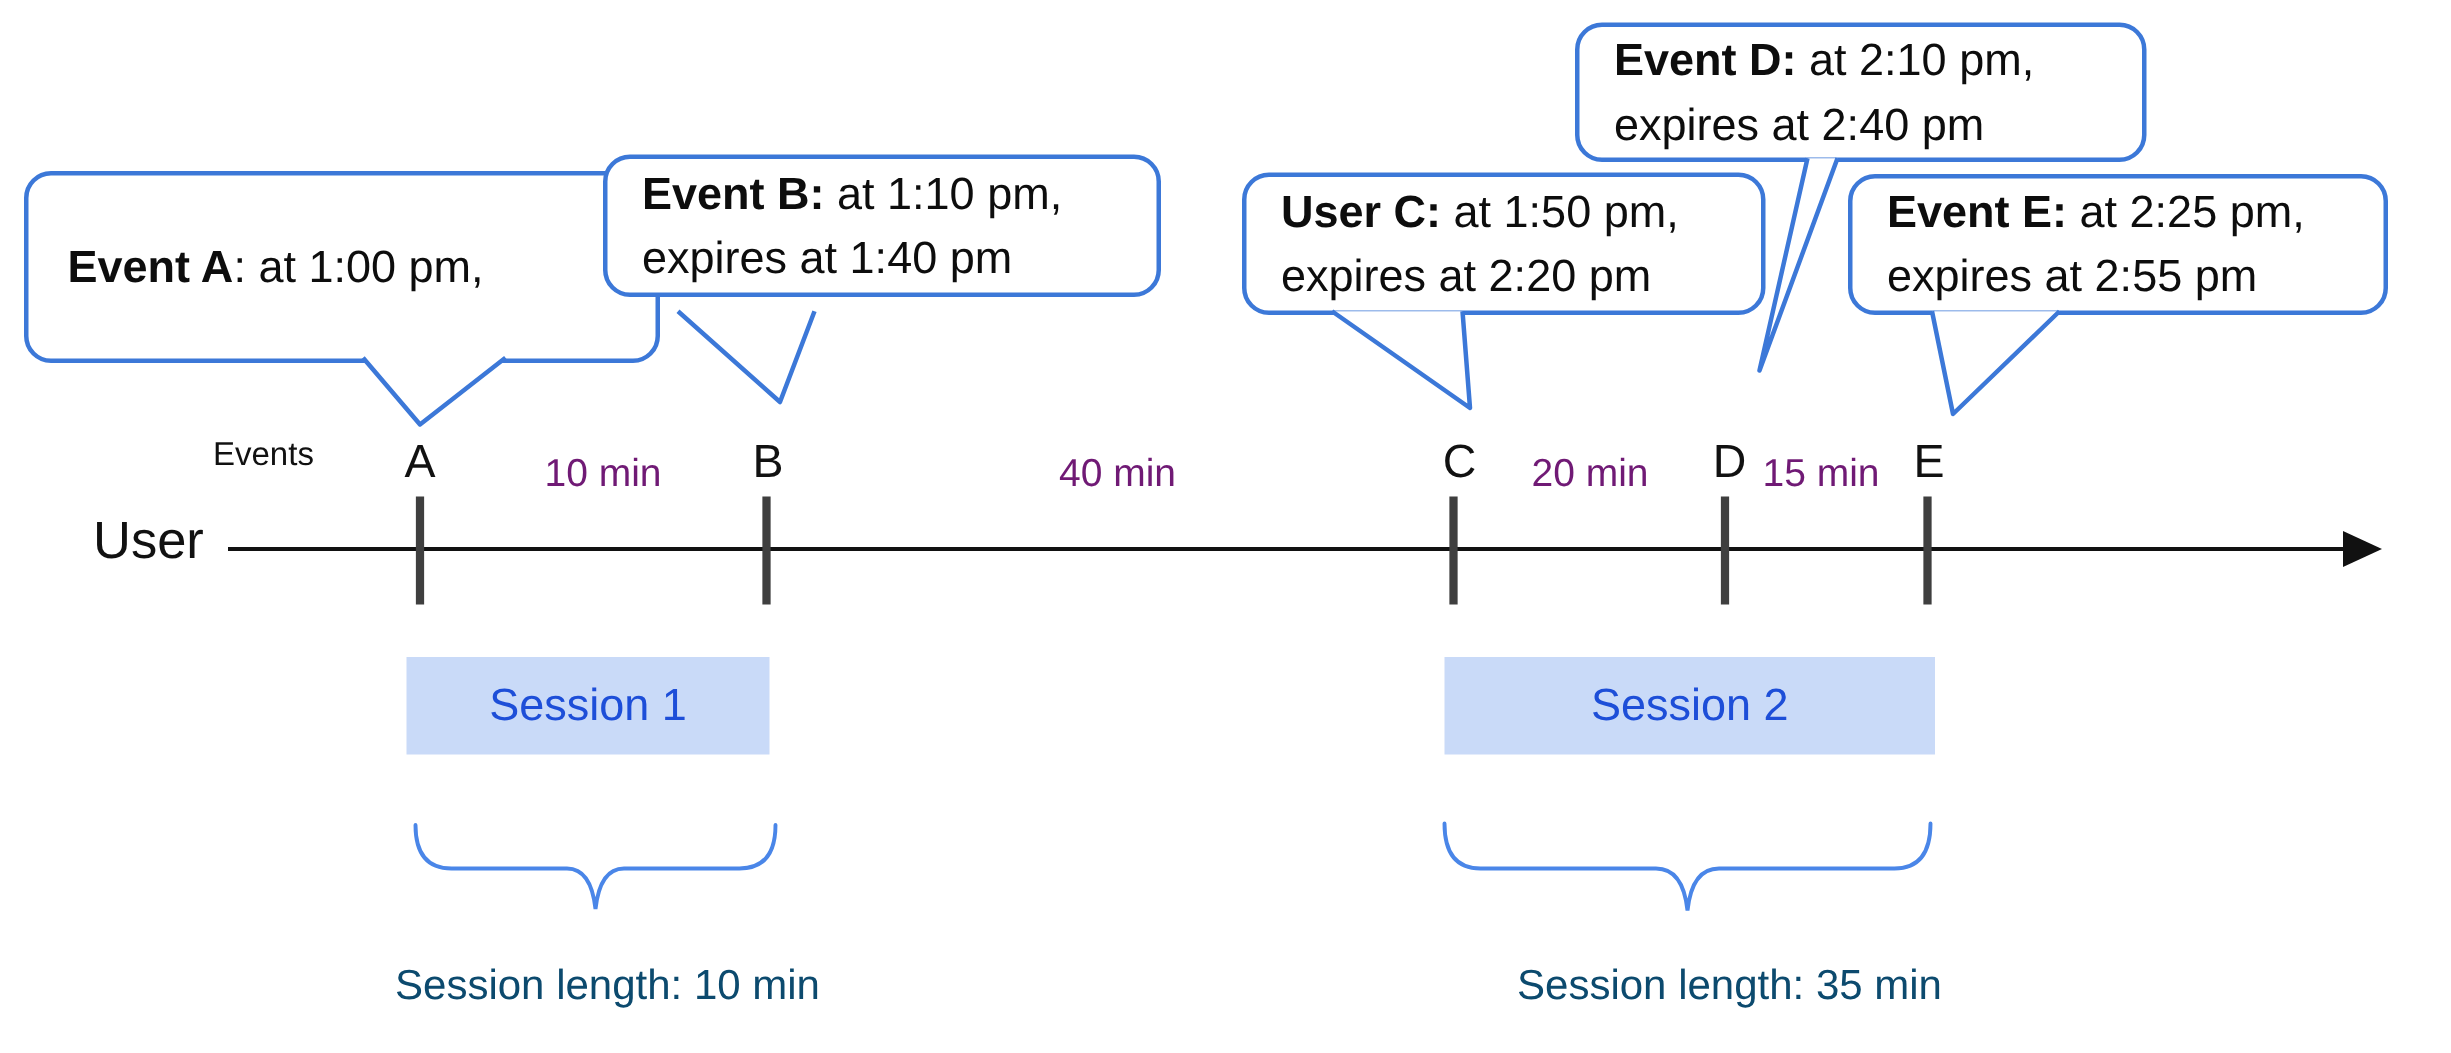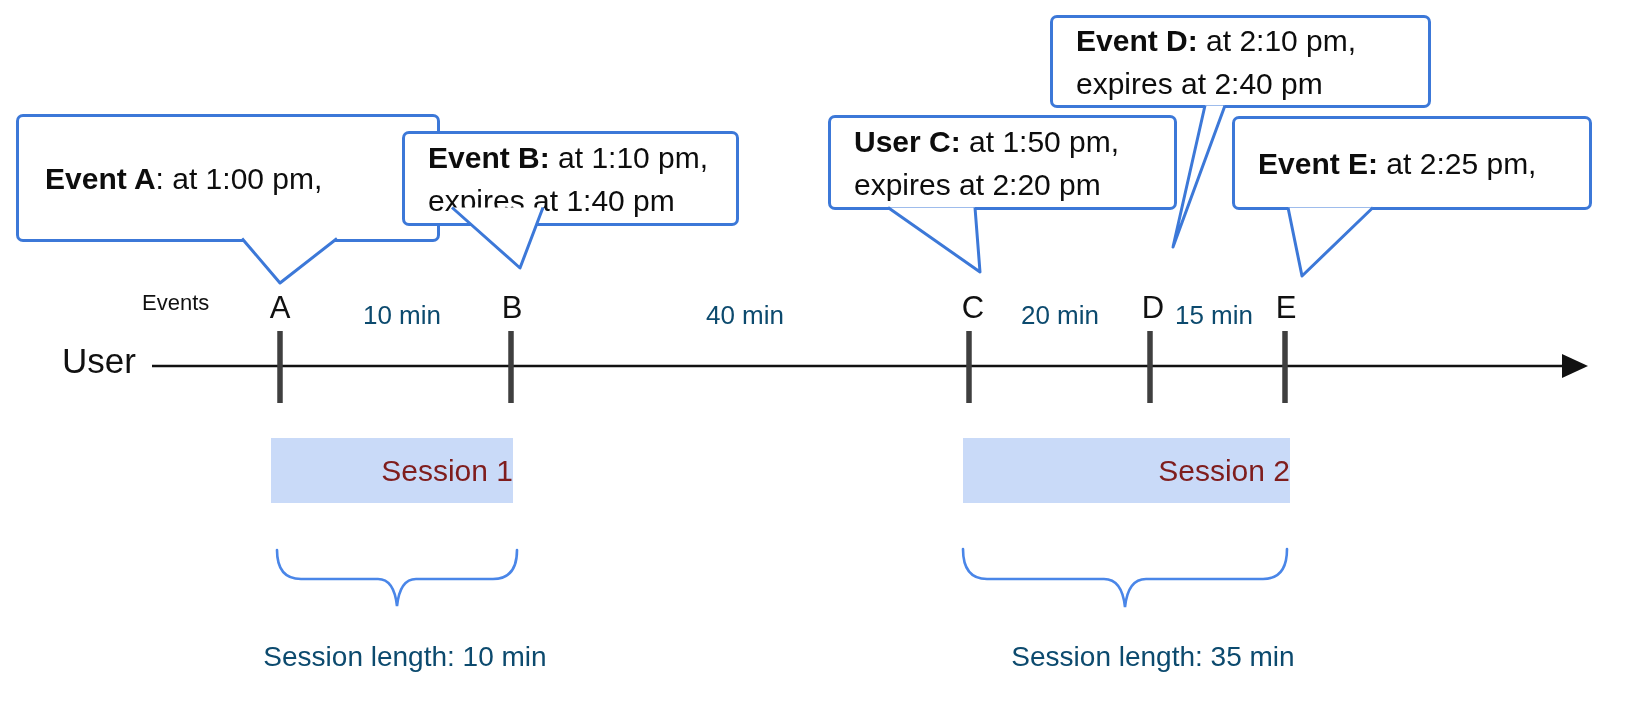--- a/index.html
+++ b/index.html
@@ -5,41 +5,41 @@
   html,body{margin:0;padding:0;background:#ffffff;}
   .stage{
     position:relative;width:1634px;height:702px;background:#ffffff;overflow:hidden;
     font-family:"Liberation Sans", sans-serif;color:#111;
   }
   svg.layer{position:absolute;left:0;top:0;width:1634px;height:702px;pointer-events:none;}
   .base{z-index:0;}
   .tails{z-index:3;}
   .bubble{
     position:absolute;z-index:2;background:#ffffff;
-    border:3px solid var(--bubble-border,#3c78d8);border-radius:7px;
+    border:3px solid var(--bubble-border,#3c78d8);border-radius:18px;
     display:flex;flex-direction:column;justify-content:center;
     box-sizing:border-box;padding:4px 18px 4px 23px;
     font-size:30px;line-height:43px;color:#0d0d0d;
   }
   .bubble .b{font-weight:700;}
   .bubble-a{left:16px;top:114px;width:424px;height:128px;padding-left:26px;}
-  .bubble-b{left:402px;top:131px;width:337px;height:95px;}
+  .bubble-b{left:402px;top:103px;width:372px;height:95px;}
   .bubble-c{left:828px;top:115px;width:349px;height:95px;}
   .bubble-d{left:1050px;top:15px;width:381px;height:93px;}
   .bubble-e{left:1232px;top:116px;width:360px;height:94px;}
   .lbl{position:absolute;z-index:1;white-space:nowrap;}
   .events-lbl{left:142px;top:290px;font-size:22px;}
   .user-lbl{left:62px;top:341px;font-size:35px;}
   .tick-letter{font-size:31px;top:290px;transform:translateX(-50%);}
-  .interval{font-size:26px;top:300px;transform:translateX(-50%);color:#0c4a6e;}
+  .interval{font-size:26px;top:300px;transform:translateX(-50%);color:#701a75;}
   .session-box{
     position:absolute;z-index:1;top:438px;height:65px;
     background:var(--session-fill,#c9daf8);
-    display:flex;align-items:center;justify-content:flex-end;
-    font-size:30px;color:#7f1d1d;
+    display:flex;align-items:center;justify-content:center;
+    font-size:30px;color:#1d4ed8;
   }
   .session-1{left:271px;width:242px;}
   .session-2{left:963px;width:327px;}
   .session-length{font-size:28px;top:641px;transform:translateX(-50%);color:#0c4a6e;}
 </style>
 </head>
 <body>
 
 <div class="stage">
 
@@ -65,20 +65,21 @@
   <div class="bubble bubble-c">
     <div><span class="b">User C:</span><span> at 1:50 pm,</span></div>
     <div>expires at 2:20 pm</div>
   </div>
   <div class="bubble bubble-d">
     <div><span class="b">Event D:</span><span> at 2:10 pm,</span></div>
     <div>expires at 2:40 pm</div>
   </div>
   <div class="bubble bubble-e">
     <div><span class="b">Event E:</span><span> at 2:25 pm,</span></div>
+    <div>expires at 2:55 pm</div>
   </div>
 
   <svg class="layer tails" viewBox="0 0 1634 702">
     <path d="M 242 238.5 L 280 283 L 337 238.5" fill="#ffffff" stroke="#3c78d8" stroke-width="3" stroke-linejoin="round"></path>
     <path d="M 452 207.5 L 520 268 L 543 207.5" fill="#ffffff" stroke="#3c78d8" stroke-width="3" stroke-linejoin="round"></path>
     <path d="M 888 207.5 L 980 272 L 975 207.5" fill="#ffffff" stroke="#3c78d8" stroke-width="3" stroke-linejoin="round"></path>
     <path d="M 1205 105.5 L 1173 247 L 1225 105.5" fill="#ffffff" stroke="#3c78d8" stroke-width="3" stroke-linejoin="round"></path>
     <path d="M 1288 207.5 L 1302 276 L 1373 207.5" fill="#ffffff" stroke="#3c78d8" stroke-width="3" stroke-linejoin="round"></path>
   </svg>
 

